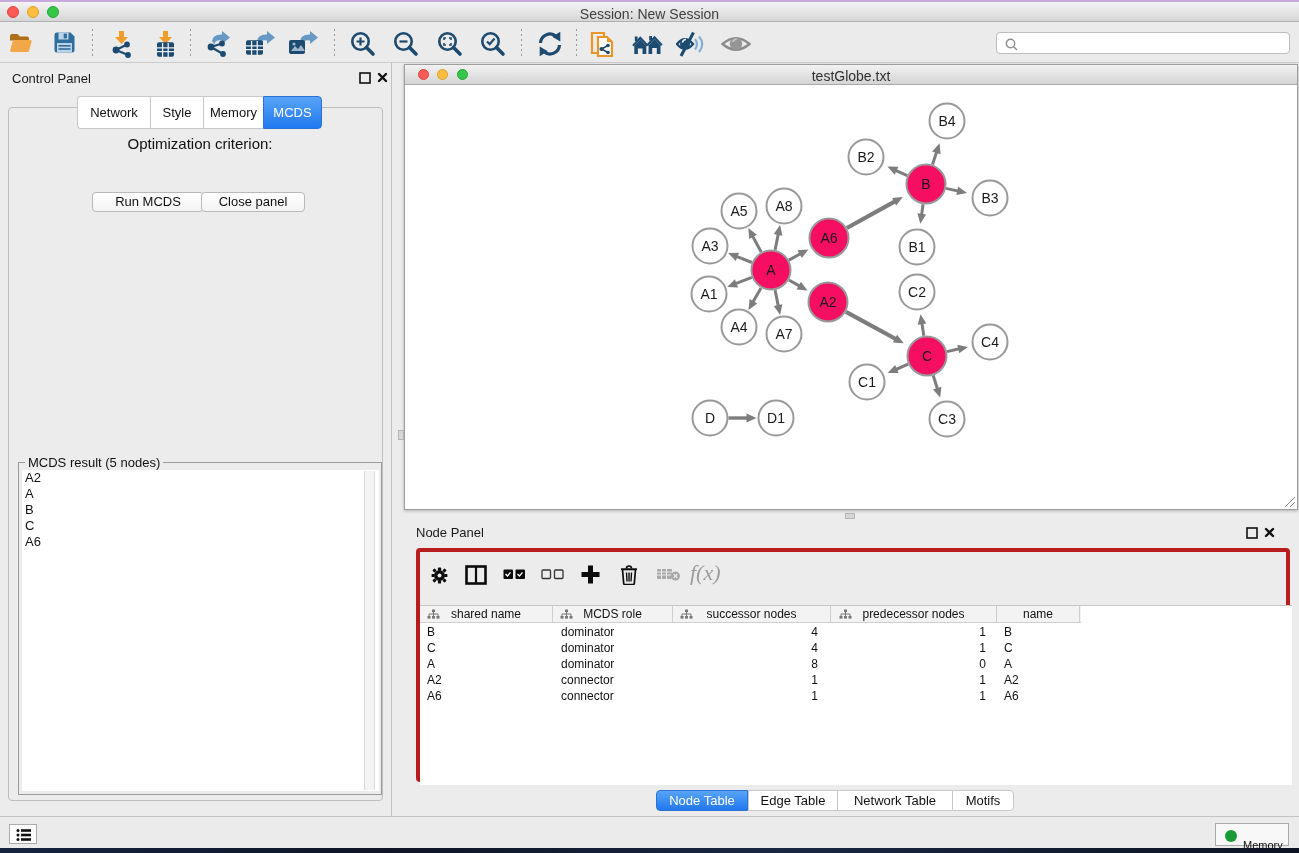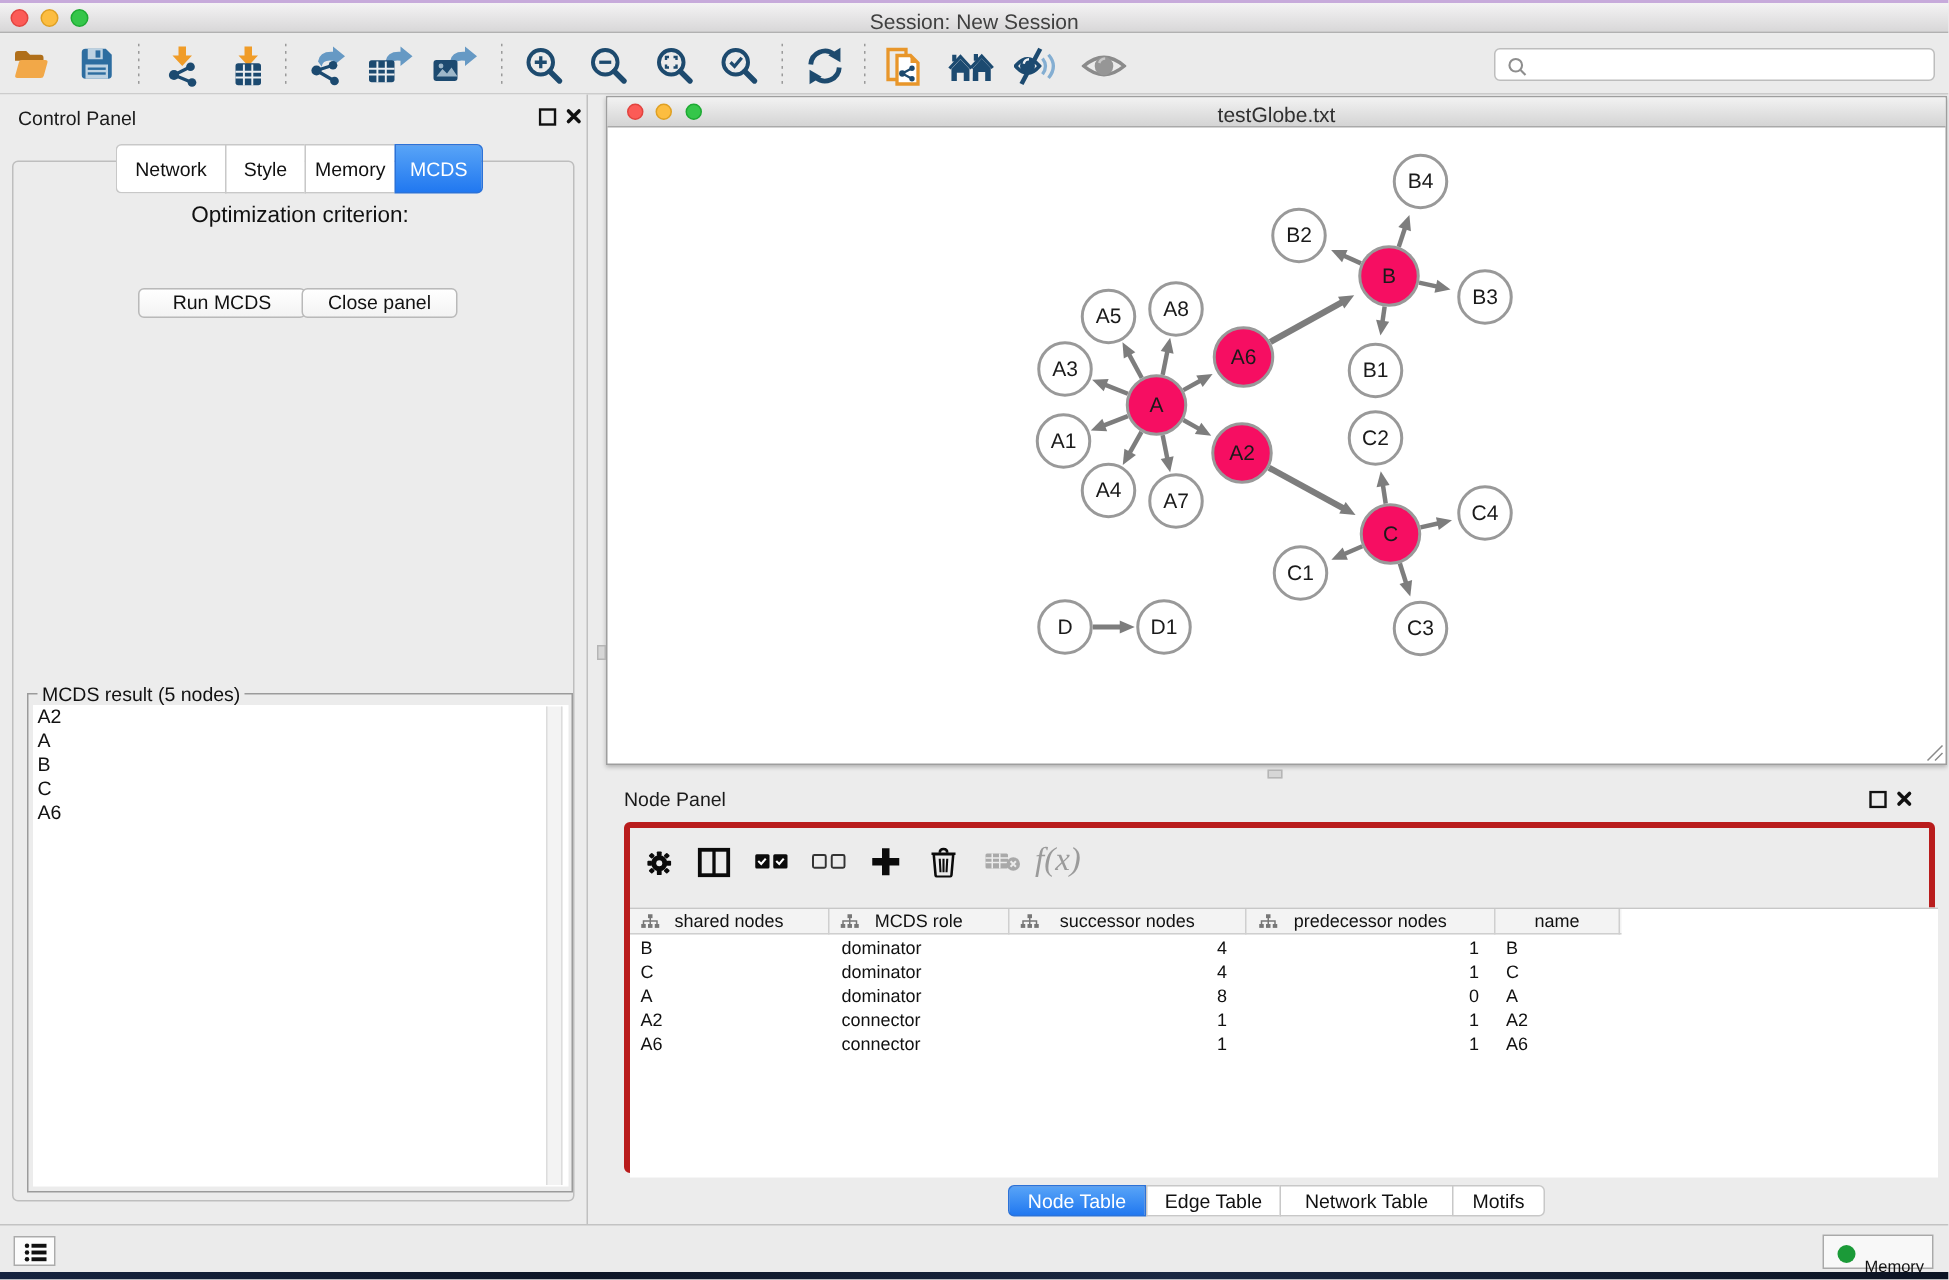--- a/index.html
+++ b/index.html
@@ -73,21 +73,21 @@
 #tptoolbar { left:0; top:0; width:100%; height:53px; }
 #tablewrap { left:0px; top:53px; width:872px; height:180px; background:#ffffff;
   border-top:1px solid #c7c7c7; }
 #thead { left:0; top:0; width:661px; height:17px; background:#f3f3f3;
   border-bottom:1px solid #cfcfcf; font-size:12px; color:#111; }
 .hico { top:3px; }
 .thc { position:absolute; top:0; height:17px; border-right:1px solid #cfcfcf;
   text-align:center; line-height:17px; }
 .trow { position:absolute; font-size:12px; color:#111; height:16px; line-height:16px; }
 .num { position:absolute; text-align:right; }
-#tptabs { left:280px; top:269px; height:21px; display:flex; font-size:13px; }
+#tptabs { left:264px; top:269px; height:21px; display:flex; font-size:13px; }
 .tptab { background:#ffffff; border:1px solid #c8c8c8; border-right:none; color:#111;
   display:flex; align-items:center; justify-content:center; }
 #tabnode { background:linear-gradient(#58a4f7,#2178f0); color:#fff;
   border:1px solid #2b72d8; border-radius:4px 0 0 4px; }
 .tptab:last-child { border-right:1px solid #c8c8c8; border-radius:0 4px 4px 0; }
 
 
 #statusbar { left:0; top:816px; width:1299px; height:32px; background:#ebebeb;
   border-top:1px solid #c3c3c3; }
 #listbtn { left:9px; top:7px; width:28px; height:20px; background:#fcfcfc;
@@ -422,21 +422,21 @@
         <g stroke="#ececec" stroke-width="1">
           <path d="M1 4 h15 M1 7 h15 M5.5 1 v10 M10.5 1 v10"></path>
         </g>
         <circle cx="19.5" cy="8" r="4.5" fill="#a9a9a9"></circle>
         <path d="M17.7 6.2 l3.6 3.6 M21.3 6.2 l-3.6 3.6" stroke="#ececec" stroke-width="1.3"></path>
       </svg>
       <div class="abs" style="left:270px;top:8px;font-family:'Liberation Serif',serif;font-style:italic;font-size:22px;color:#9b9b9b;">f(x)</div>
     </div>
     <div id="tablewrap" class="abs">
       <div id="thead" class="abs">
-        <div class="thc" style="left:0;width:133px">shared nodes</div>
+        <div class="thc" style="left:0;width:133px">shared name</div>
         <div class="thc" style="left:133px;width:120px">MCDS role</div>
         <div class="thc" style="left:253px;width:158px">successor nodes</div>
         <div class="thc" style="left:411px;width:166px">predecessor nodes</div>
         <div class="thc" style="left:577px;width:83px">name</div>
         <svg class="hico abs" style="left:7px" width="13" height="11" viewBox="0 0 13 11">
             <g fill="#777">
               <rect x="5" y="0.5" width="3" height="2.6"></rect>
               <rect x="0.5" y="7" width="3" height="2.6"></rect>
               <rect x="5" y="7" width="3" height="2.6"></rect>
               <rect x="9.5" y="7" width="3" height="2.6"></rect>

